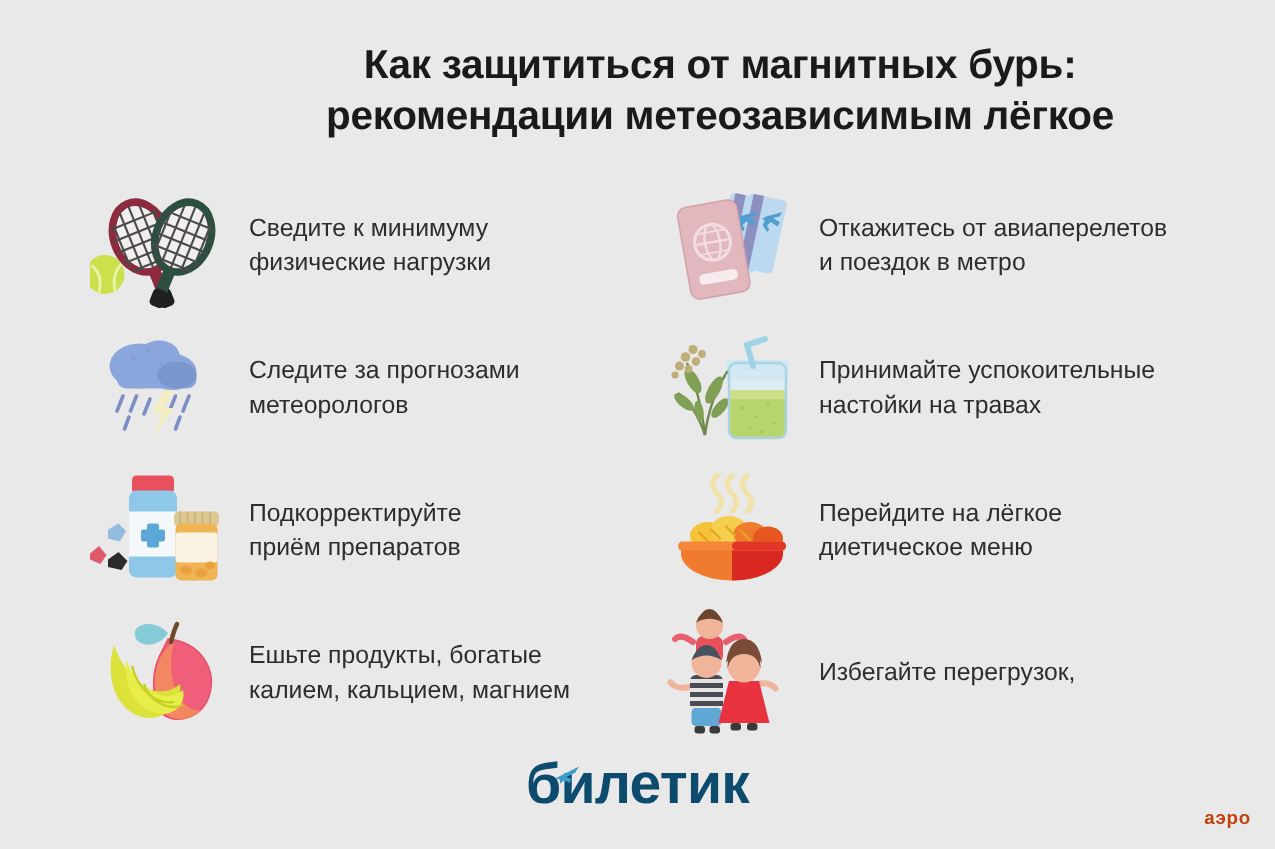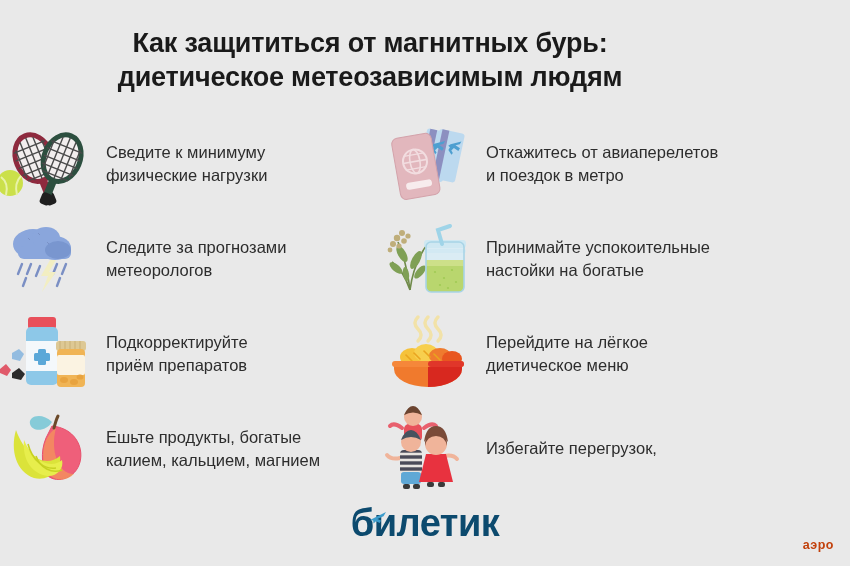--- a/index.html
+++ b/index.html
@@ -16,21 +16,21 @@
     position: relative;
   }
 
   .infographic {
     width: 850px;
     height: 566px;
     position: relative;
     box-sizing: border-box;
     display: flex;
     flex-direction: column;
-    align-items: flex-start;
+    align-items: flex-end;
   }
 
   
   .title-block {
     margin-top: 26px;
     width: 740px;
     text-align: center;
   }
   .title-line {
     font-family: "Liberation Sans", "DejaVu Sans", sans-serif;
@@ -115,21 +115,21 @@
     letter-spacing: 0.5px;
   }
 </style>
 </head>
 <body>
 
 <div class="infographic">
 
   <div class="title-block">
     <div class="title-line">Как защититься от магнитных бурь:</div>
-    <div class="title-line">диетическое метеозависимым людям</div>
+    <div class="title-line">рекомендации метеозависимым лёгкое</div>
   </div>
 
   <div class="tips-grid">
 
     <div class="tip left">
       <div class="tip-icon">
         <svg width="96" height="86" viewBox="0 0 96 86">
           <g transform="rotate(-22 48 40)">
             <ellipse cx="36" cy="32" rx="18" ry="24" fill="#f2eeee" stroke="#8e2a3e" stroke-width="5"></ellipse>
             <g stroke="#4a4a4a" stroke-width="1.4">
@@ -277,21 +277,21 @@
             <circle cx="72" cy="54" r="1.1"></circle>
               <circle cx="60" cy="69" r="1.1"></circle>
             <circle cx="76" cy="66" r="1.1"></circle>
               <circle cx="68" cy="72" r="1.1"></circle>
           </g>
           <path d="M62 28 L58 14 L70 10" fill="none" stroke="#9fd4e8" stroke-width="4" stroke-linecap="round"></path>
         </svg>
       </div>
       <div class="tip-text">
         <span>Принимайте успокоительные</span>
-        <span class="l2">настойки на богатые</span>
+        <span class="l2">настойки на травах</span>
       </div>
     </div>
 
     <div class="tip left">
       <div class="tip-icon">
         <svg width="96" height="86" viewBox="0 0 96 86">
           <rect x="28" y="6" width="28" height="12" rx="3" fill="#e8505b"></rect>
           <rect x="26" y="16" width="32" height="58" rx="5" fill="#8dc8e8"></rect>
           <rect x="26" y="30" width="32" height="30" fill="#f4f8fb"></rect>
           <g fill="#5ba8d8">

